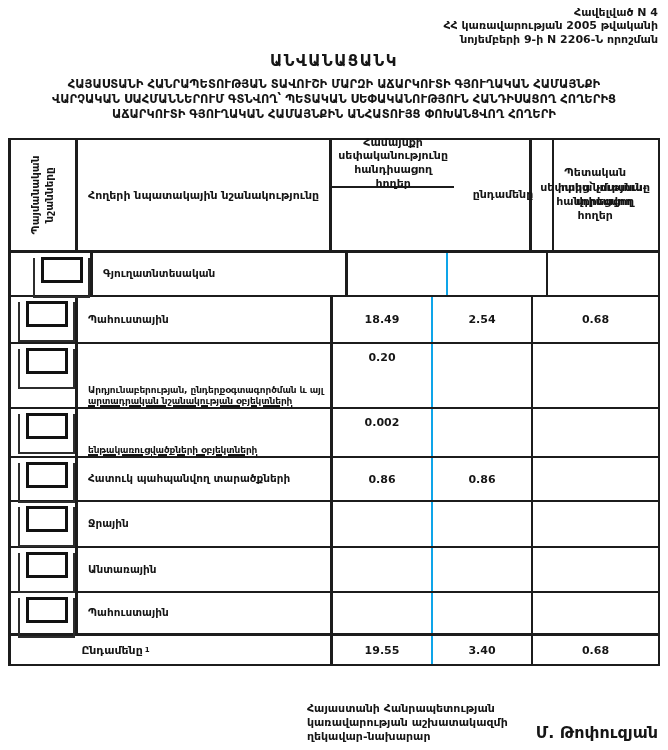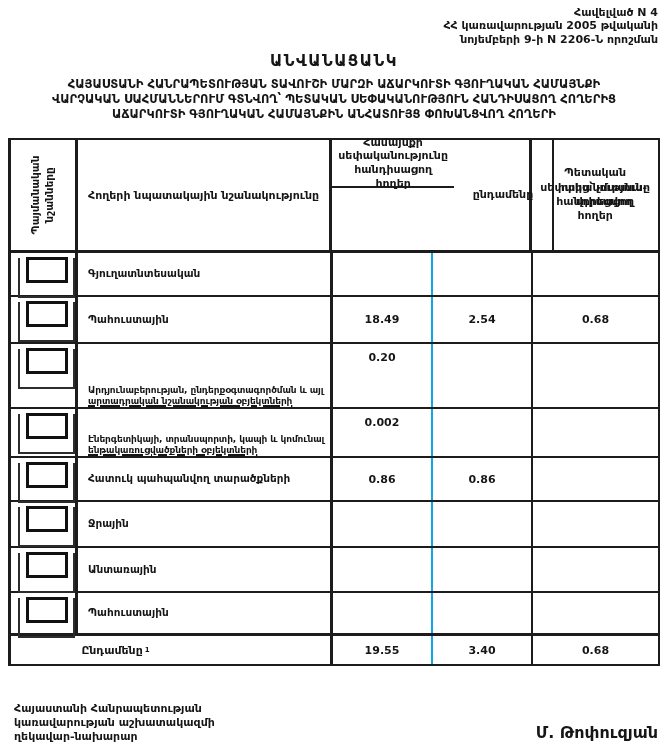--- a/index.html
+++ b/index.html
@@ -37,21 +37,21 @@
   }
   .purpose-h { width:255px; border-right:3px solid #1c1c1c; justify-content:center; text-align:center; font-size:11px; }
   .group-col { width:200px; display:flex; flex-direction:row; border-right:3px solid #1c1c1c; box-sizing:border-box; }
   .group-h { height:48px; border-bottom:2px solid #1c1c1c; justify-content:center; text-align:center; font-size:11px; padding:0 6px; line-height:1.25; }
   .group-sub { display:flex; flex:1; }
   .sub-h { width:100px; justify-content:center; text-align:center; font-size:11px; line-height:1.3; padding:0 4px; }
   .sub-h.first { border-right:2px solid #1c1c1c; }
   .state-h { flex:1; justify-content:center; text-align:center; font-size:11px; line-height:1.3; padding:16px 8px; }
   
   .trow { display:flex; border-top:2px solid #1c1c1c; }
-  .trow.thick-top { border-top-width:3px; }
+  .trow.thick-top { border-top-width:3px;padding-left:15px; }
   .c-sym { width:67px; border-right:3px solid #1c1c1c; align-items:flex-start; padding:5px 0 0 7px; }
   .c-label { width:255px; border-right:3px solid #1c1c1c; flex-direction:column; align-items:flex-start; justify-content:center; padding:2px 4px 2px 10px; font-size:10.5px; line-height:1.25; }
   .c-label.small { font-size:9px; justify-content:flex-end; padding-bottom:0; letter-spacing:-0.1px; }
   .c-label.small .l2 { text-decoration:underline; text-decoration-thickness:2px; }
   .c-val { width:100px; justify-content:center; font-size:11px; }
   .c-mid { border-right:2px solid #1c1c1c; }
   .c-val.colA { border-right:2px solid #0ea5e9; }
   .c-state { flex:1; justify-content:center; font-size:11px; }
   .vtop .c-val { align-items:flex-start; padding-top:7px; }
   
@@ -62,21 +62,21 @@
   .c-foot { width:322px; border-right:3px solid #1c1c1c; justify-content:center; padding-right:110px; font-size:11px; }
   .c-foot sup { font-size:7px; margin-left:2px; }
   
   .legend { position:relative; width:54px; height:38px;
     border-left:2px solid #2c2c2c; border-right:2px solid #2c2c2c; border-bottom:2px solid #2c2c2c; }
   .legend .inner { position:absolute; top:-1px; left:6px; width:36px; height:20px;
     border:3px solid #111; background:#fff; }
   .legend .inner.speckle { background:repeating-linear-gradient(45deg,#c9c9c9 0 1px,#efefef 1px 3px); }
   
   .signature { position:absolute; left:14px; right:10px; top:702px;
-    display:flex; justify-content:space-between; align-items:flex-end; }
+    display:flex; justify-content:flex-end; align-items:flex-end;gap:28px; }
   .sig-left { font-size:11px; line-height:1.25; }
   .sig-right { font-size:16px; padding-bottom:1px; }
 </style>
 </head>
 <body>
 
 <div class="sheet">
 
   <div class="appendix">
     <div>Հավելված N 4</div>
@@ -152,21 +152,20 @@
       <div class="cell c-state"></div>
     </div>
 
     <div class="trow h47 vtop">
       <div class="cell c-sym">
           <div class="legend">
             <div class="inner"></div>
           </div>
         </div>
       <div class="cell c-label small">
-        <div class="l1">Էներգետիկայի, տրանսպորտի, կապի և կոմունալ</div>
         <div class="l2">ենթակառուցվածքների օբյեկտների</div>
       </div>
       <div class="cell c-val colA">0.002</div>
       <div class="cell c-val c-mid"></div>
       <div class="cell c-state"></div>
     </div>
 
     <div class="trow h42">
       <div class="cell c-sym">
           <div class="legend">

